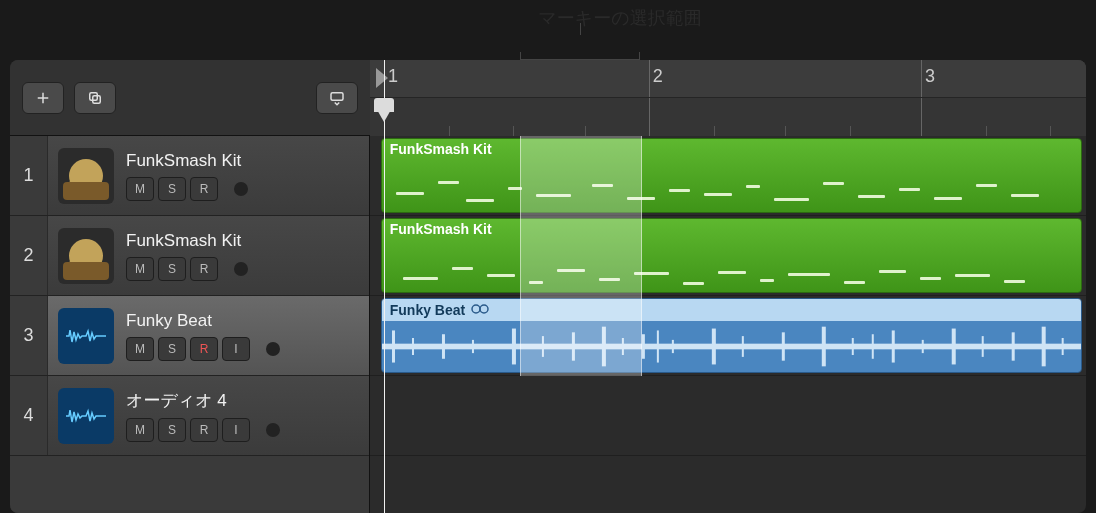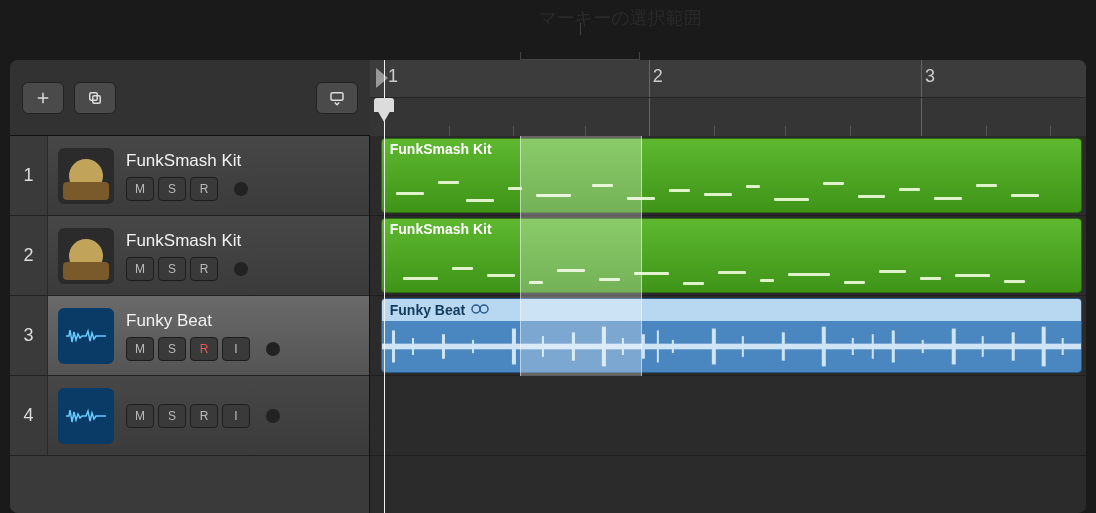--- a/index.html
+++ b/index.html
@@ -381,20 +381,21 @@
 
     <div class="track-row">
       <div class="track-num">4</div>
       <div class="track-body">
         <div class="track-icon icon-audio">
           <svg viewBox="0 0 40 20">
               <polyline points="0,10 3,10 4,4 6,16 8,6 10,14 12,8 14,12 16,10 20,10 22,5 24,15 26,7 28,13 30,10 40,10" fill="none" stroke="#6cf" stroke-width="1.5"></polyline>
             </svg>
         </div>
         <div class="track-meta">
+          <div class="track-name">オーディオ 4</div>
           <div class="track-buttons">
             <div class="mbtn">M</div>
             <div class="mbtn">S</div>
             <div class="mbtn">R</div>
             <div class="mbtn">I</div>
             <div class="rec-dot"></div>
           </div>
         </div>
       </div>
     </div>

